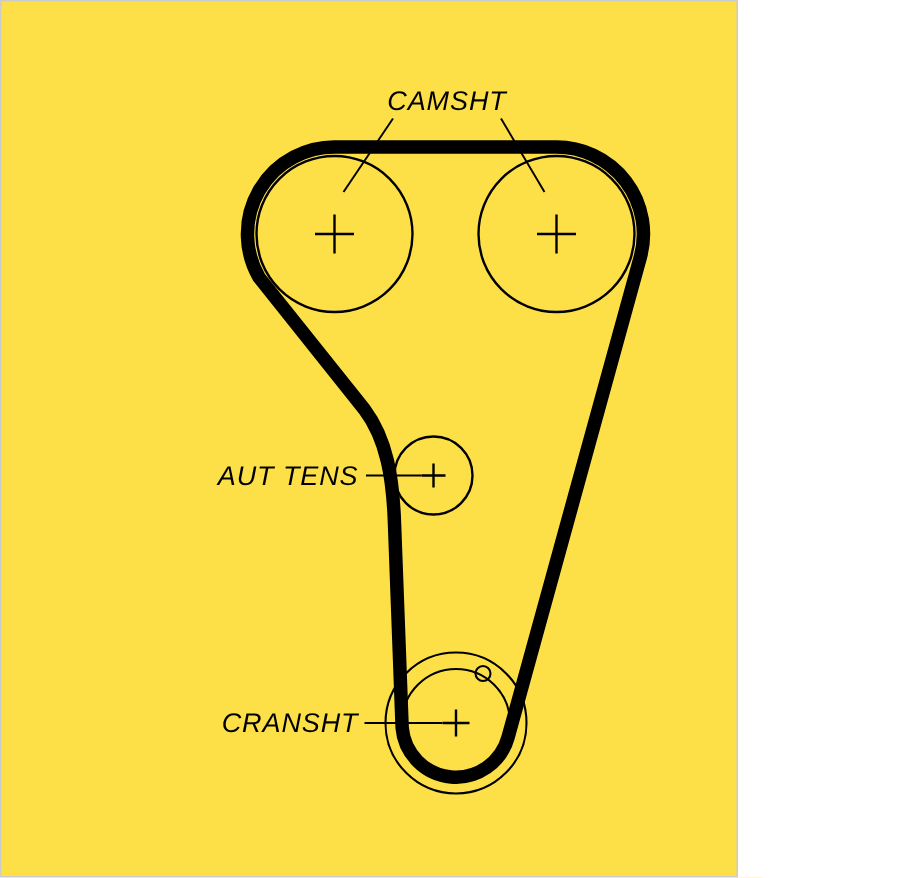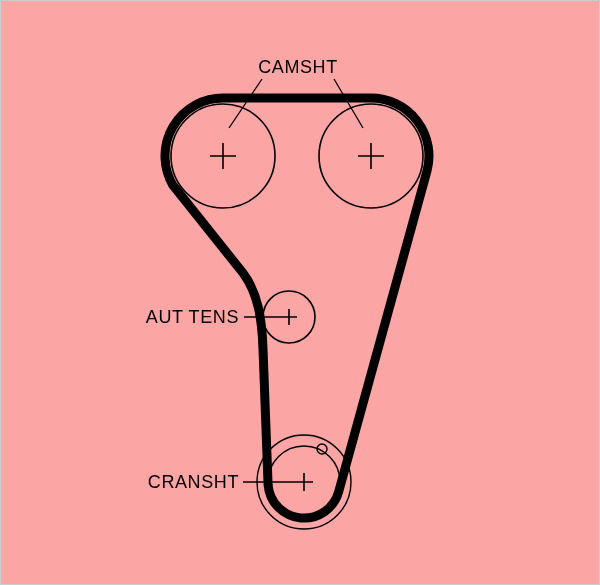--- a/index.html
+++ b/index.html
@@ -2,27 +2,28 @@
 <html><head>
 <meta charset="utf-8">
 <style>
   html, body {
     margin: 0;
     padding: 0;
     background: #ffffff;
   }
   .canvas {
     position: relative;
-    width: 600px;
+    width: 492px;
     height: 585px;
-    background: #fca5a5;
+    background: #fde047;
     box-sizing: border-box;
     border: 1px solid #cccccc;
     overflow: hidden;
     font-family: "Liberation Sans", sans-serif;
+    font-style: italic;
   }
   svg {
     position: absolute;
     inset: 0;
     display: block;
   }
   .label-text {
     font-family: "Liberation Sans", sans-serif;
     font-size: 18px;
     letter-spacing: 0.6px;

